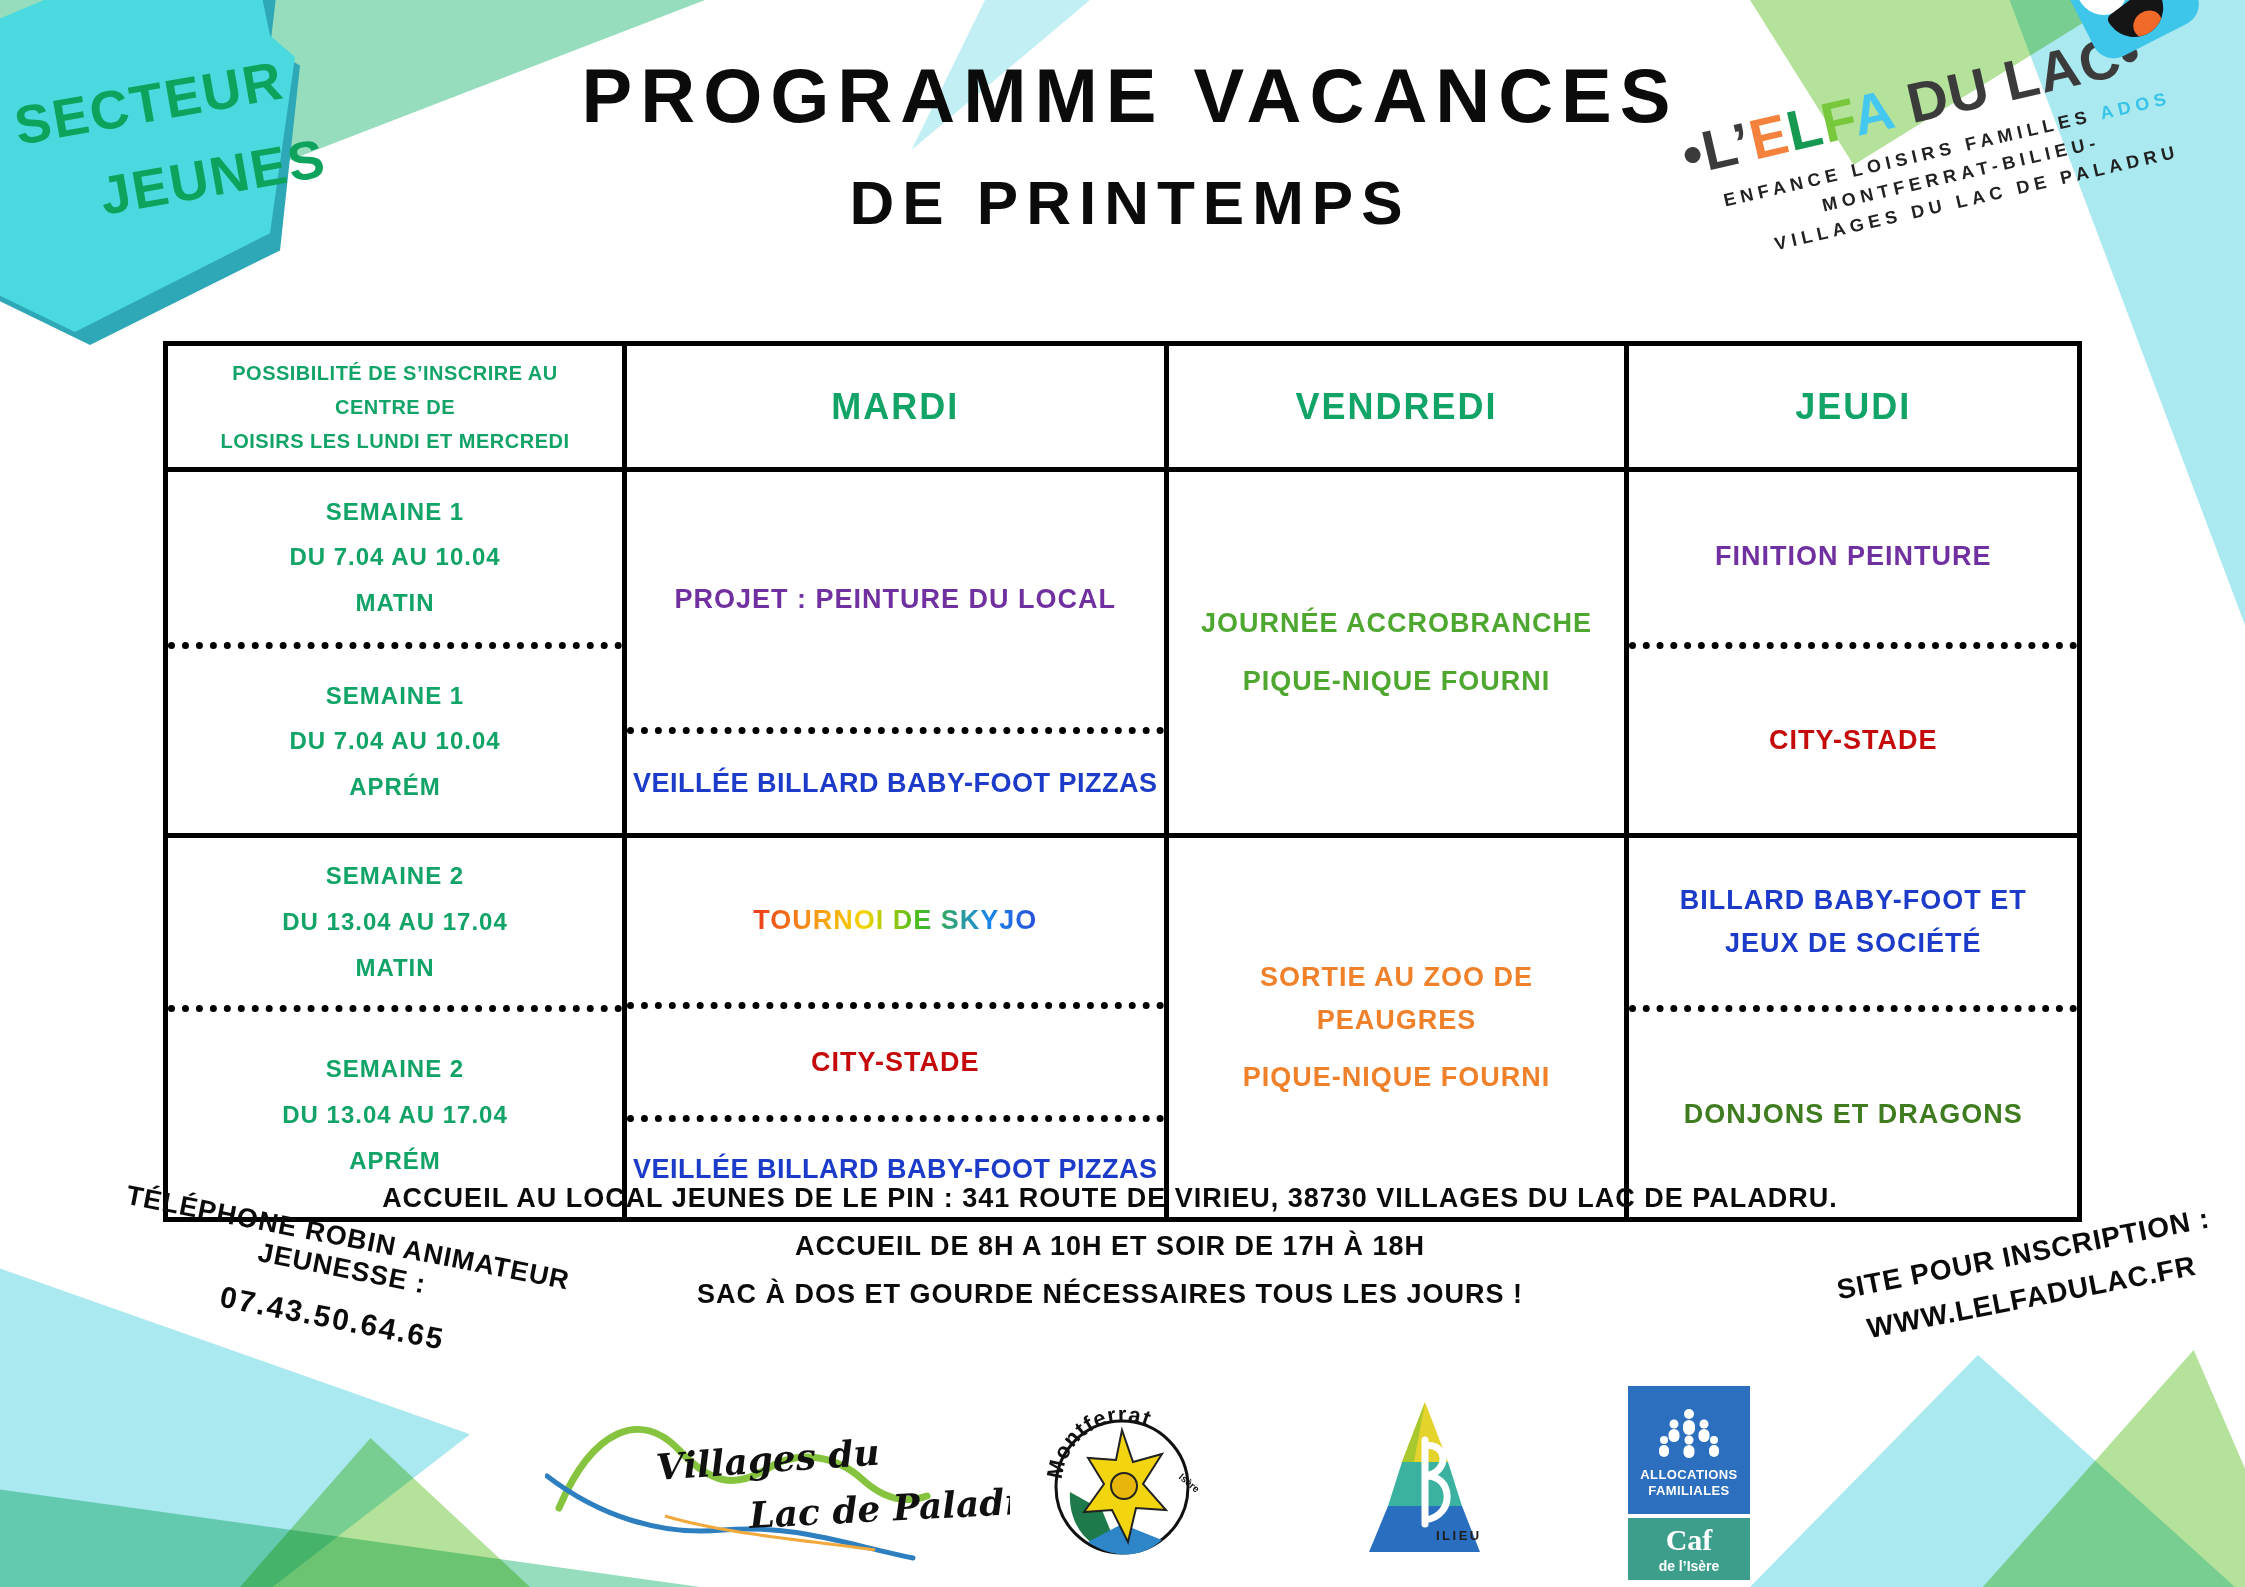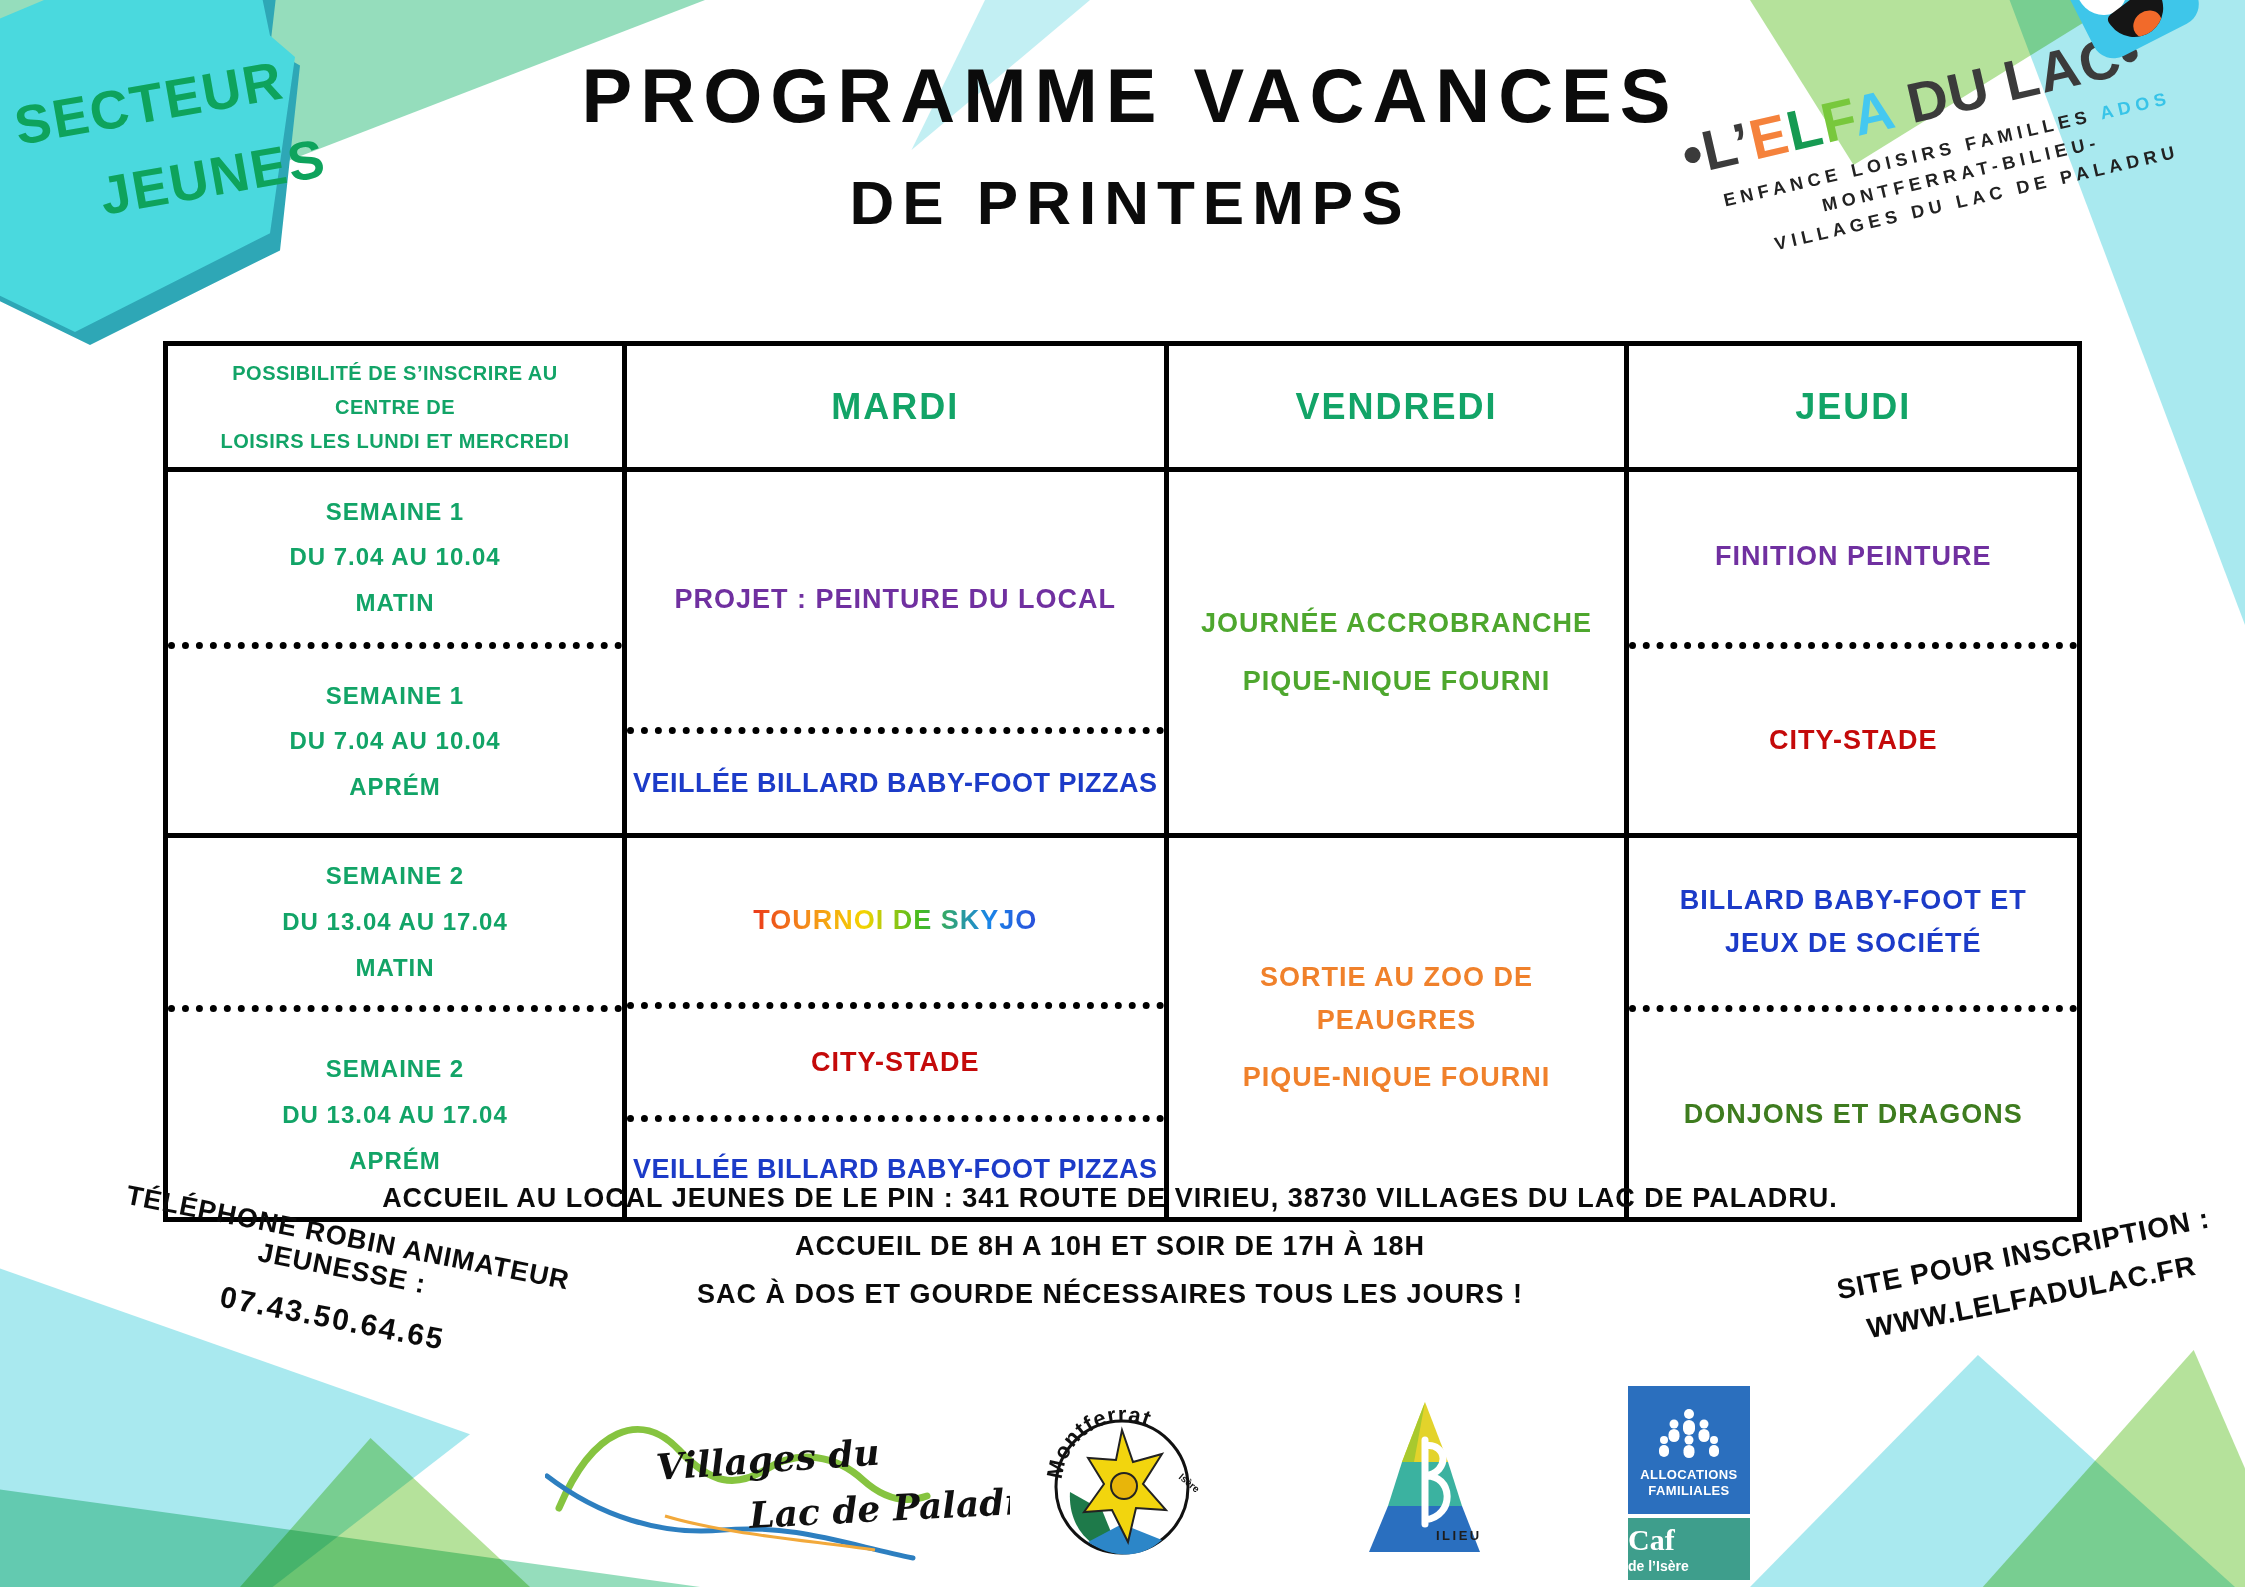--- a/index.html
+++ b/index.html
@@ -100,21 +100,21 @@
   .site .s1{font-size:28px;letter-spacing:1px}
   .site .s2{font-size:28px;letter-spacing:1px;margin-top:12px}
 
   
   .villages{left:545px;top:1388px;width:465px;height:185px;z-index:2}
   .montferrat{left:1040px;top:1392px;width:165px;height:175px;z-index:2}
   .pyramid{left:1348px;top:1392px;width:155px;height:175px;z-index:2}
   .caf{left:1628px;top:1386px;width:122px;height:198px;z-index:2;text-align:center}
   .caf-top{height:128px;background:#2B6FBE;display:flex;flex-direction:column;align-items:center;justify-content:center;padding-top:6px}
   .caf-top .caf-lines{color:#fff;font-size:13px;line-height:1.25;letter-spacing:.4px;margin-top:2px}
-  .caf-bottom{height:62px;background:#3E9E8C;margin-top:4px;color:#fff;display:flex;flex-direction:column;align-items:flex-start;justify-content:center}
+  .caf-bottom{height:62px;background:#3E9E8C;margin-top:4px;color:#fff;display:flex;flex-direction:column;align-items:center;justify-content:center}
   .caf-bottom .cafword{font-family:"Liberation Serif",serif;font-size:30px;line-height:1}
   .caf-bottom .cafsub{font-size:14px;margin-top:3px}
 </style>
 </head>
 <body>
 
 <div class="poster">
 
   <div class="deco deco-tl-green"></div>
   <div class="deco deco-tl-cyan"></div>

